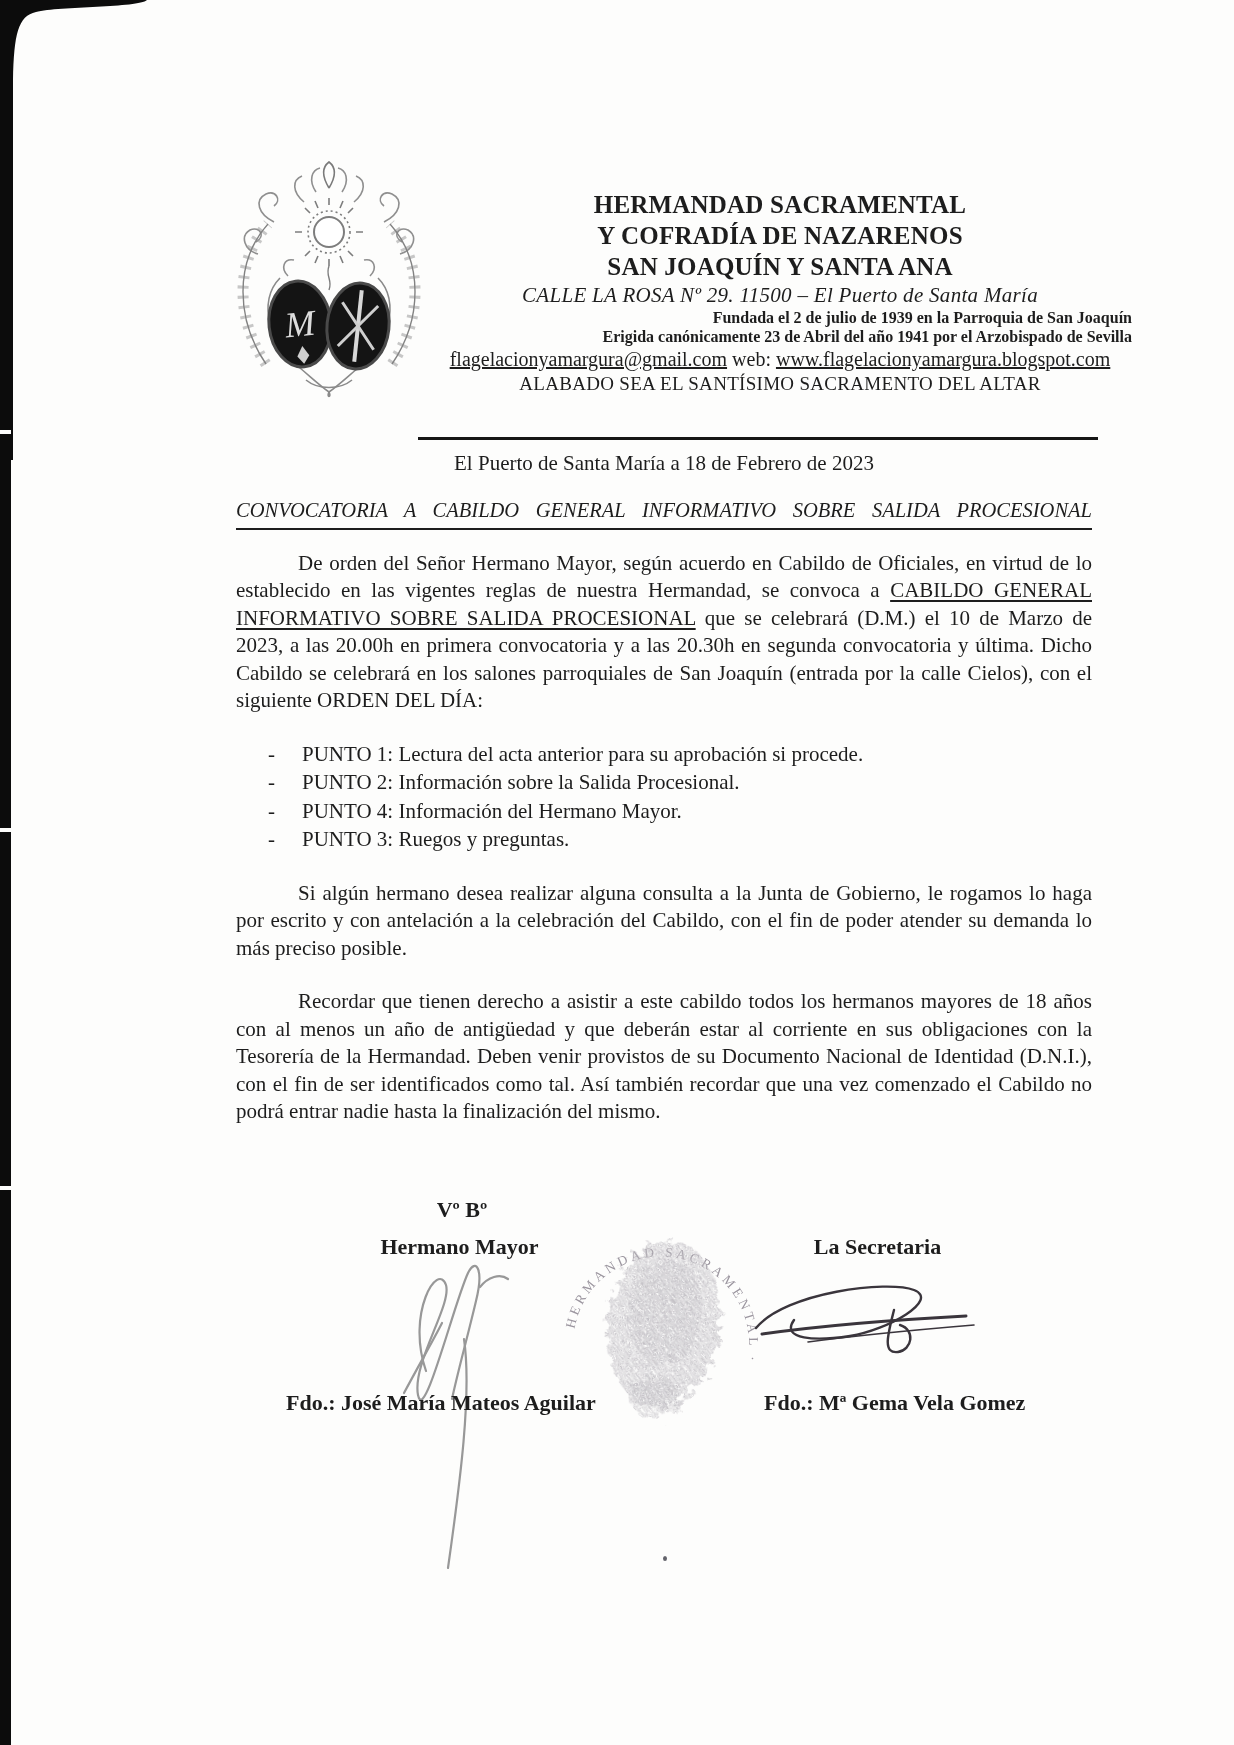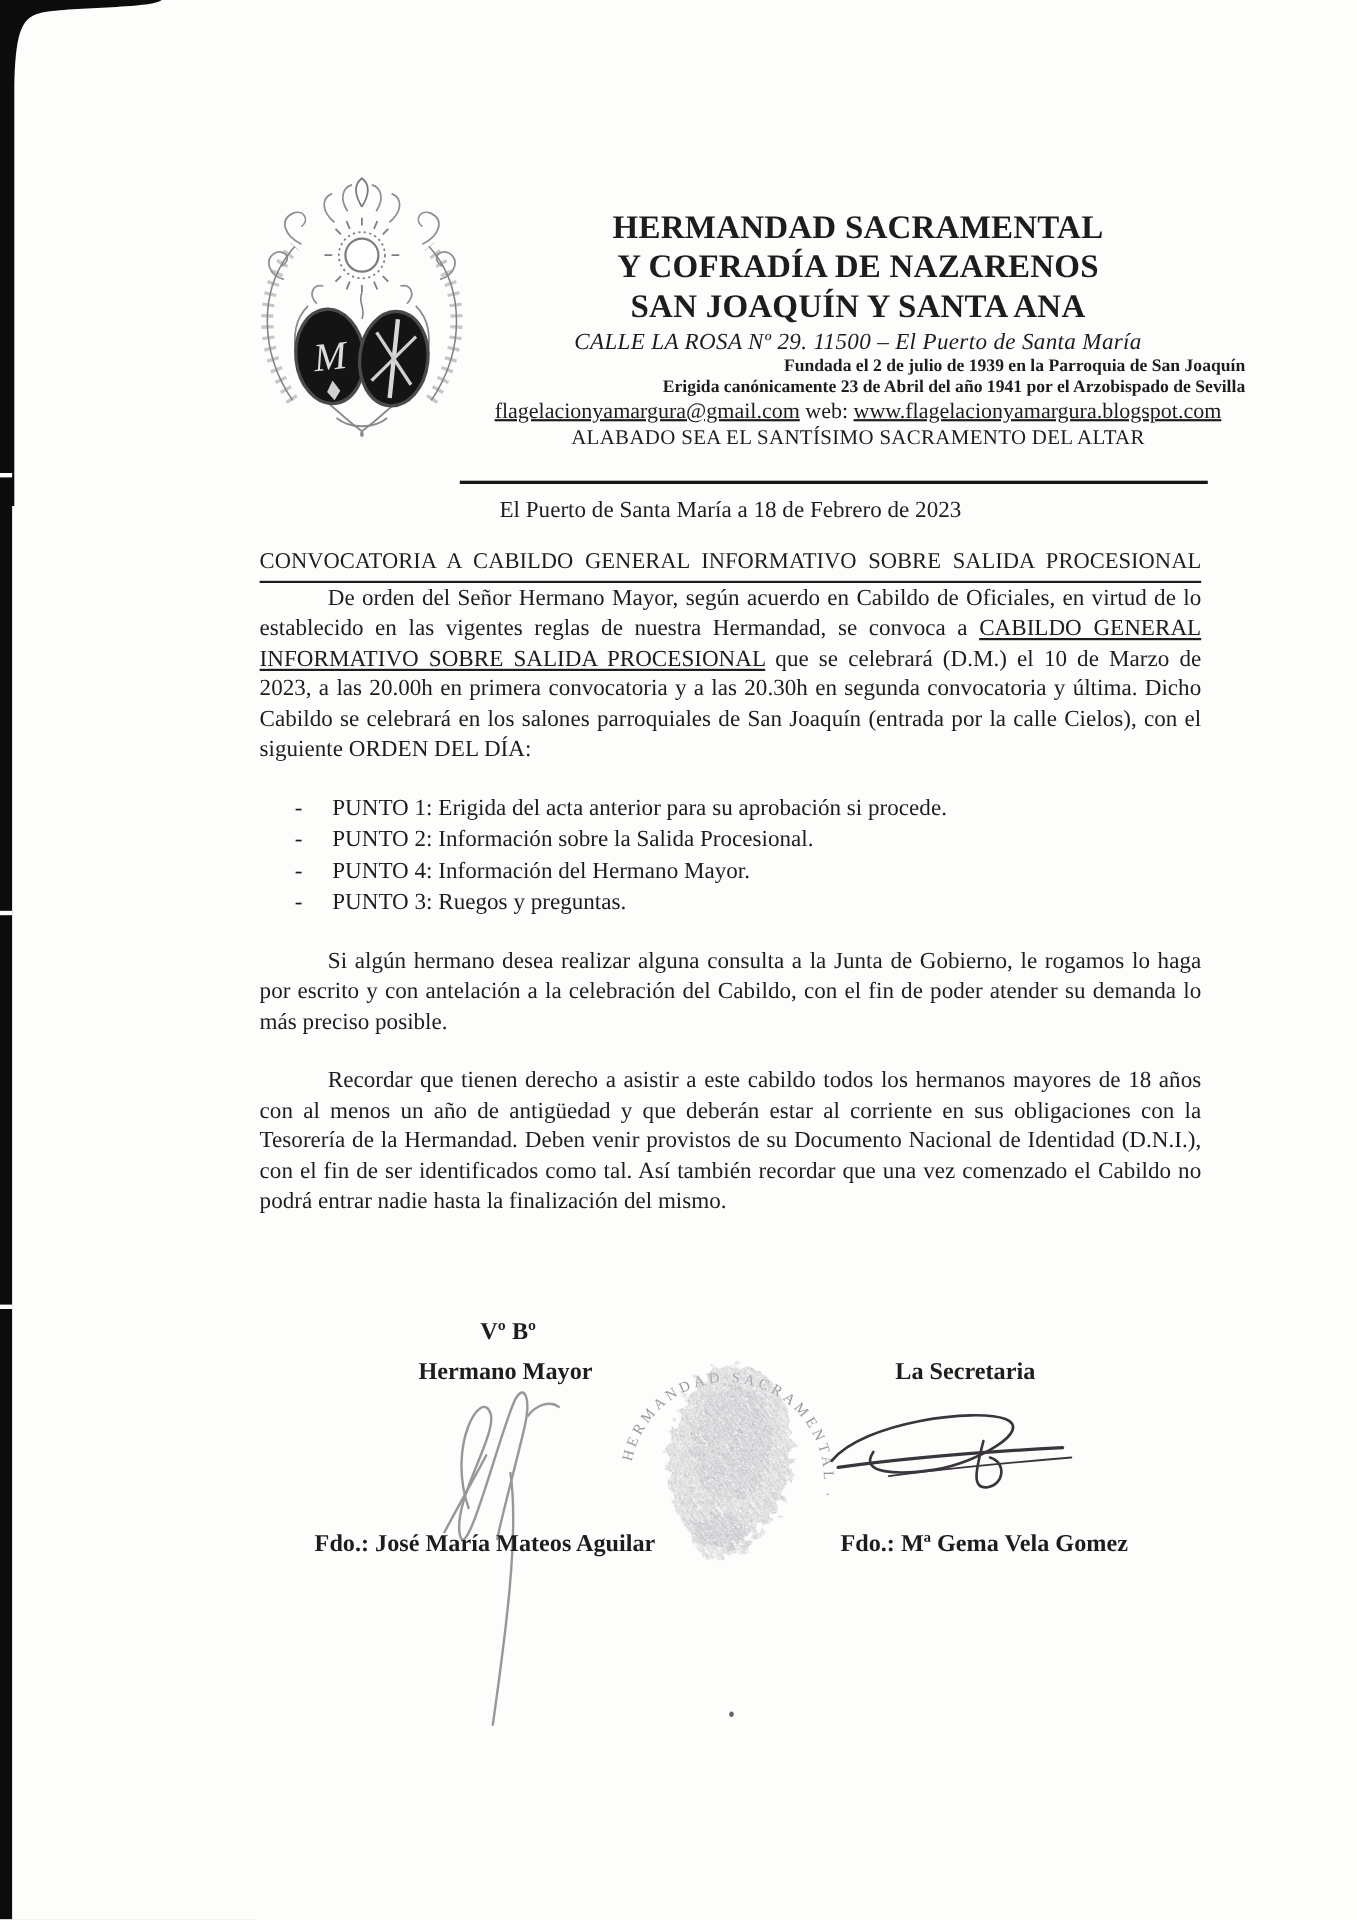--- a/index.html
+++ b/index.html
@@ -9,33 +9,33 @@
     font-family:"Liberation Serif", serif;color:#1d1d1d;
   }
   
   .corner-artifact{position:absolute;left:0;top:0;z-index:5;}
   .edge-strip{position:absolute;left:0;top:0;width:11px;height:1745px;background:#0c0c0c;z-index:4;}
   .edge-notch{position:absolute;left:0;width:11px;height:4px;background:#fdfdfc;z-index:6;}
   .speck{position:absolute;width:4px;height:5px;background:#3c3c46;border-radius:50%;opacity:.8;}
   
   .emblem{position:absolute;left:228px;top:158px;width:202px;height:242px;}
   .header-text{position:absolute;left:428px;top:192px;width:704px;text-align:center;line-height:1;}
-  .org-line{font-weight:bold;font-size:30px;letter-spacing:.2px;margin-bottom:6px;font-family:"Liberation Serif",serif;}
+  .org-line{font-weight:bold;font-size:25px;letter-spacing:.2px;margin-bottom:6px;font-family:"Liberation Serif",serif;}
   .address{font-style:italic;font-size:21px;margin-top:6px;margin-bottom:4px;letter-spacing:.3px;}
   .small-bold{font-weight:bold;font-size:16px;margin-top:3px;text-align:right;}
   .links-line{font-size:20px;margin-top:4px;}
   .links-line .lnk{text-decoration:underline;}
   .motto{font-weight:normal;font-size:19px;margin-top:5px;letter-spacing:.3px;}
   .header-rule{position:absolute;left:418px;top:437px;width:680px;height:3px;background:#161616;}
   
   .dateline{position:absolute;left:236px;top:451px;width:856px;text-align:center;font-size:21px;}
   .doc-body{position:absolute;left:236px;top:497px;width:856px;font-size:21px;line-height:27.5px;text-align:justify;}
   .doc-title{
     font-size:20.5px;white-space:normal;text-align:justify;text-align-last:justify;
-    border-bottom:2px solid #1d1d1d;padding-bottom:3px;
+    border-bottom:2px solid #1d1d1d;padding-bottom:3px;margin-bottom:20px;font-style:italic;
   }
   .para{text-indent:62px;margin:0 0 0 0;}
   .para + .para{margin-top:26px;}
   .u-inline{text-decoration:underline;text-decoration-thickness:2px;text-underline-offset:3px;}
   .agenda{margin:26px 0 26px 0;padding:0;list-style:none;}
   .agenda li{display:flex;margin:0 0 1px 0;text-align:left;}
   .agenda .dash{width:34px;padding-left:32px;flex:none;}
   
   .sig-label{position:absolute;font-weight:bold;font-size:22px;text-align:center;}
   .fdo{position:absolute;font-weight:bold;font-size:22px;white-space:nowrap;z-index:3;}
@@ -110,21 +110,21 @@
   <div class="header-rule"></div>
 
   <div class="dateline">El Puerto de Santa María a 18 de Febrero de 2023</div>
 
   <div class="doc-body">
     <div class="doc-title">CONVOCATORIA A CABILDO GENERAL INFORMATIVO SOBRE SALIDA PROCESIONAL</div>
     <p class="para"><span>De orden del Señor Hermano Mayor, según acuerdo en Cabildo de Oficiales, en virtud de lo establecido en las vigentes reglas de nuestra Hermandad, se convoca a </span><span class="u-inline">CABILDO GENERAL INFORMATIVO SOBRE SALIDA PROCESIONAL</span><span> que se celebrará (D.M.) el 10 de Marzo de 2023, a las 20.00h en primera convocatoria y a las 20.30h en segunda convocatoria y última. Dicho Cabildo se celebrará en los salones parroquiales de San Joaquín (entrada por la calle Cielos), con el siguiente ORDEN DEL DÍA:</span></p>
     <ul class="agenda">
       <li>
           <span class="dash">-</span>
-          <span>PUNTO 1: Erigida del acta anterior para su aprobación si procede.</span>
+          <span>PUNTO 1: Lectura del acta anterior para su aprobación si procede.</span>
         </li>
       <li>
           <span class="dash">-</span>
           <span>PUNTO 2: Información sobre la Salida Procesional.</span>
         </li>
       <li>
           <span class="dash">-</span>
           <span>PUNTO 4: Información del Hermano Mayor.</span>
         </li>
       <li>

